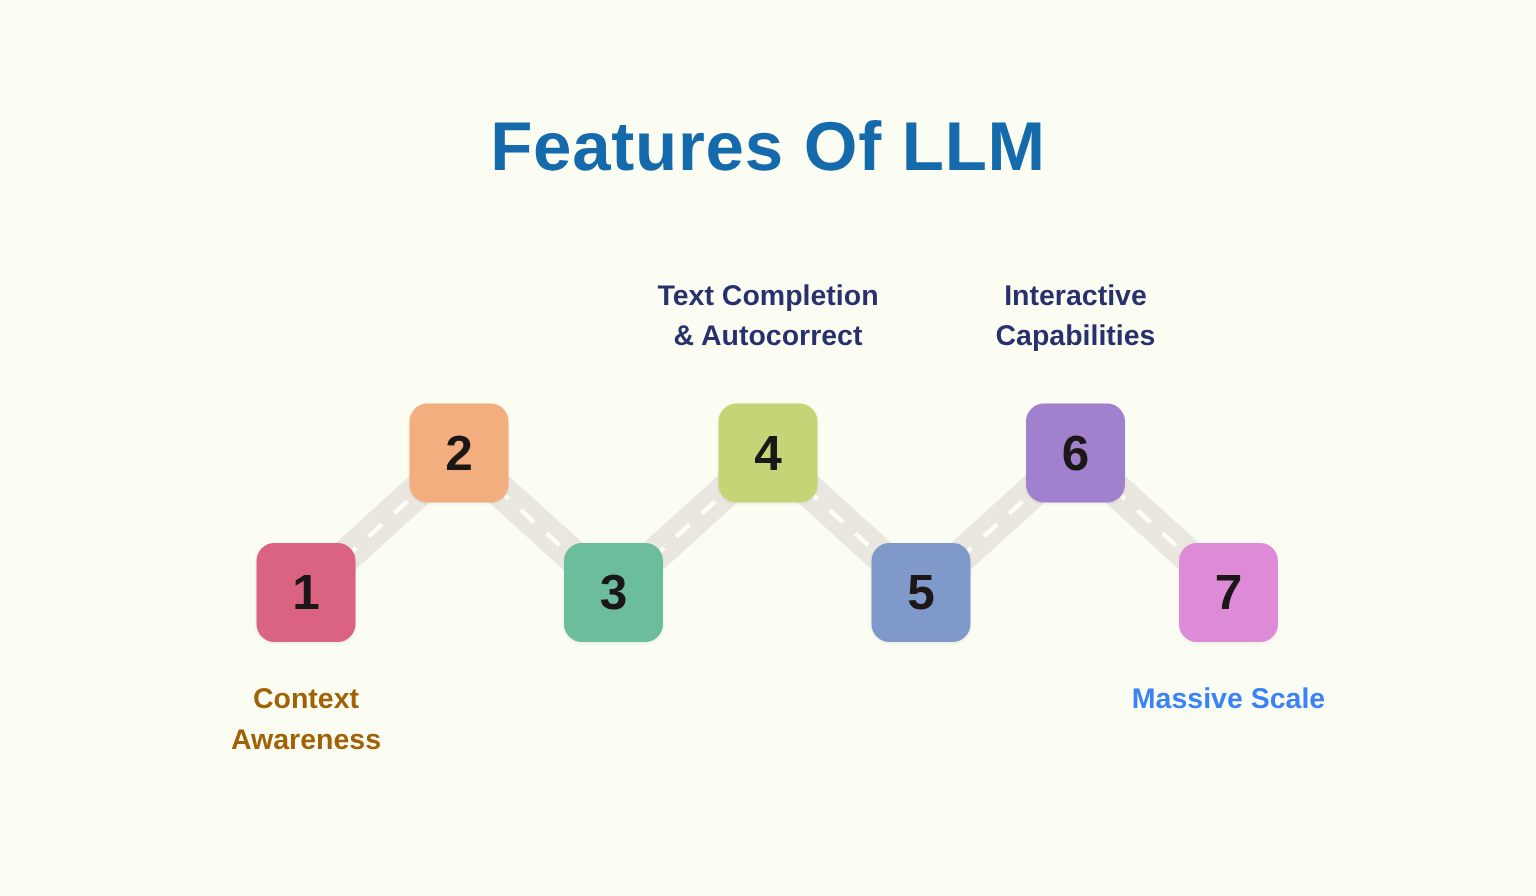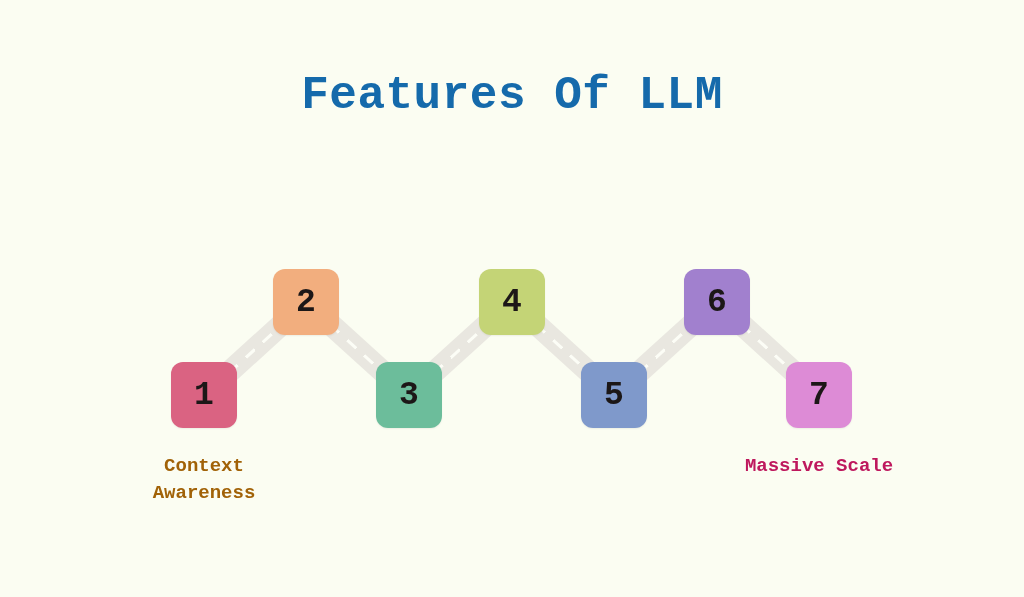--- a/index.html
+++ b/index.html
@@ -1,21 +1,21 @@
 <!DOCTYPE html>
 <html><head>
 <meta charset="utf-8">
 <style>
   html, body { margin: 0; padding: 0; }
   #canvas {
     position: relative;
     width: 1024px;
     height: 597px;
     overflow: hidden;
-    font-family: Liberation Mono, monospace;
+    font-family: Liberation Sans, sans-serif;
     background: #fbfdf2;
   }
   .title {
     position: absolute;
     top: 70px;
     left: 0;
     width: 1024px;
     margin: 0;
     text-align: center;
     font-size: 46px;
@@ -100,15 +100,19 @@
   </div>
   <div class="box" style="left: 684px; top: 269px; background-color: rgb(161, 128, 206);">
     <span class="num" style="color: rgb(28, 23, 23);">6</span>
   </div>
   <div class="box" style="left: 786px; top: 362px; background-color: rgb(221, 139, 214);">
     <span class="num" style="color: rgb(28, 23, 23);">7</span>
   </div>
 
   <div class="label" style="left: 89px; top: 453px; color: #a16207;">Context
 Awareness</div>
-  <div class="label" style="left: 704px; top: 453px; color: #be185d;">Massive Scale</div>
+  <div class="label" style="left: 397px; top: 184px; color: rgb(40, 49, 110);">Text Completion
+&amp; Autocorrect</div>
+  <div class="label" style="left: 602px; top: 184px; color: rgb(40, 49, 110);">Interactive
+Capabilities</div>
+  <div class="label" style="left: 704px; top: 453px; color: #3b82f6;">Massive Scale</div>
 
 </div>
 
 </body></html>

